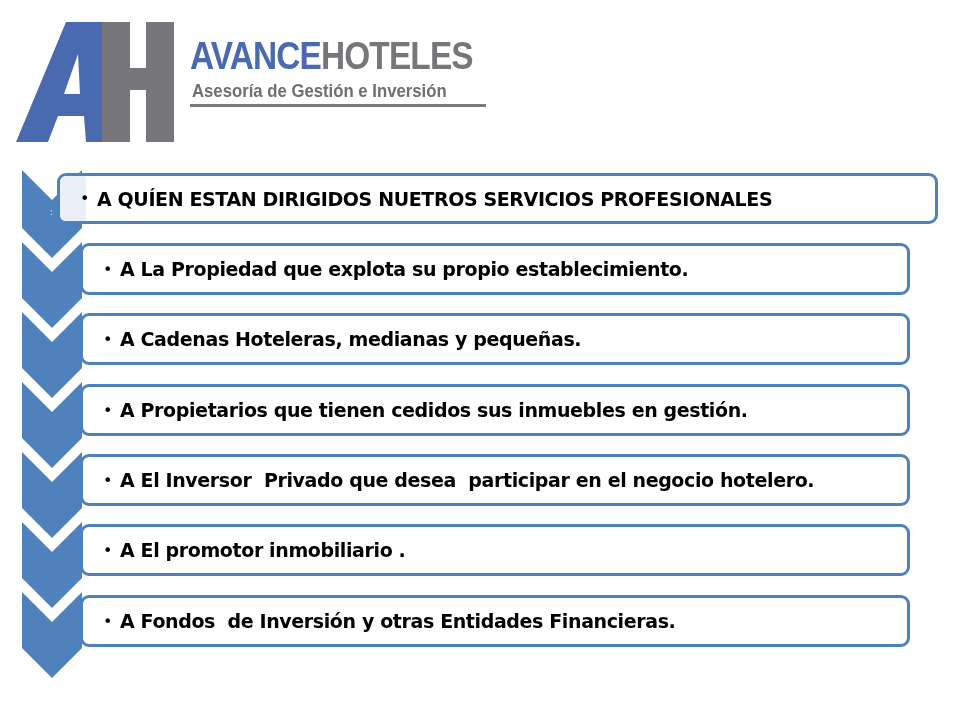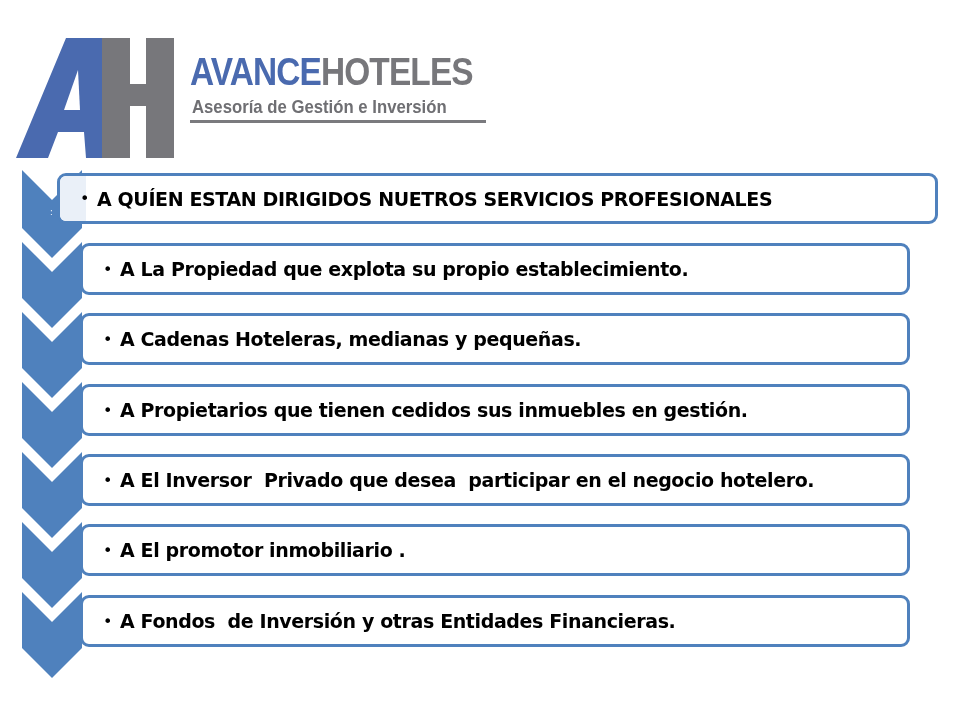--- a/index.html
+++ b/index.html
@@ -1,17 +1,17 @@
 <!DOCTYPE html>
 <html><head>
   <meta charset="utf-8">
   <style>
     html, body { margin:0; padding:0; }
     body { width:960px; height:720px; background:#ffffff; position:relative; overflow:hidden; font-family:"Liberation Sans", sans-serif; }
-    .logo { position:absolute; left:14px; top:36px; width:470px; height:125px; }
+    .logo { position:absolute; left:14px; top:20px; width:470px; height:125px; }
     .logo-mark { position:absolute; left:0; top:0; width:170px; height:125px; }
     .brand { position:absolute; left:176px; top:16px; font-family:"Liberation Sans", sans-serif; font-weight:bold; font-size:38px; letter-spacing:-1px; line-height:40px; transform:scaleX(0.88); transform-origin:left top; white-space:nowrap; }
     .brand .a { color:#4a6aaf; }
     .brand .h { color:#77777b; }
     .tagline { position:absolute; left:178px; top:60px; font-weight:bold; font-size:19px; color:#6f6f73; white-space:nowrap; transform:scaleX(0.88); transform-origin:left top; }
     .tag-underline { position:absolute; left:176px; top:84px; width:296px; height:3px; background:#7a7a7e; }
     .chev-col { position:absolute; left:0; top:0; width:100px; height:720px; }
     .box { position:absolute; background:#ffffff; border:3px solid #4f81bd; border-radius:9px; box-sizing:border-box; display:flex; align-items:center; }
     .box .bullet { font-size:16px; margin:0 8px 0 20px; color:#000; font-family:"DejaVu Sans", sans-serif; }
     .box .txt { font-family:"DejaVu Sans", sans-serif; font-weight:bold; font-size:20px; color:#000; white-space:nowrap; letter-spacing:-0.4px; transform:scaleX(0.95); transform-origin:left center; }

